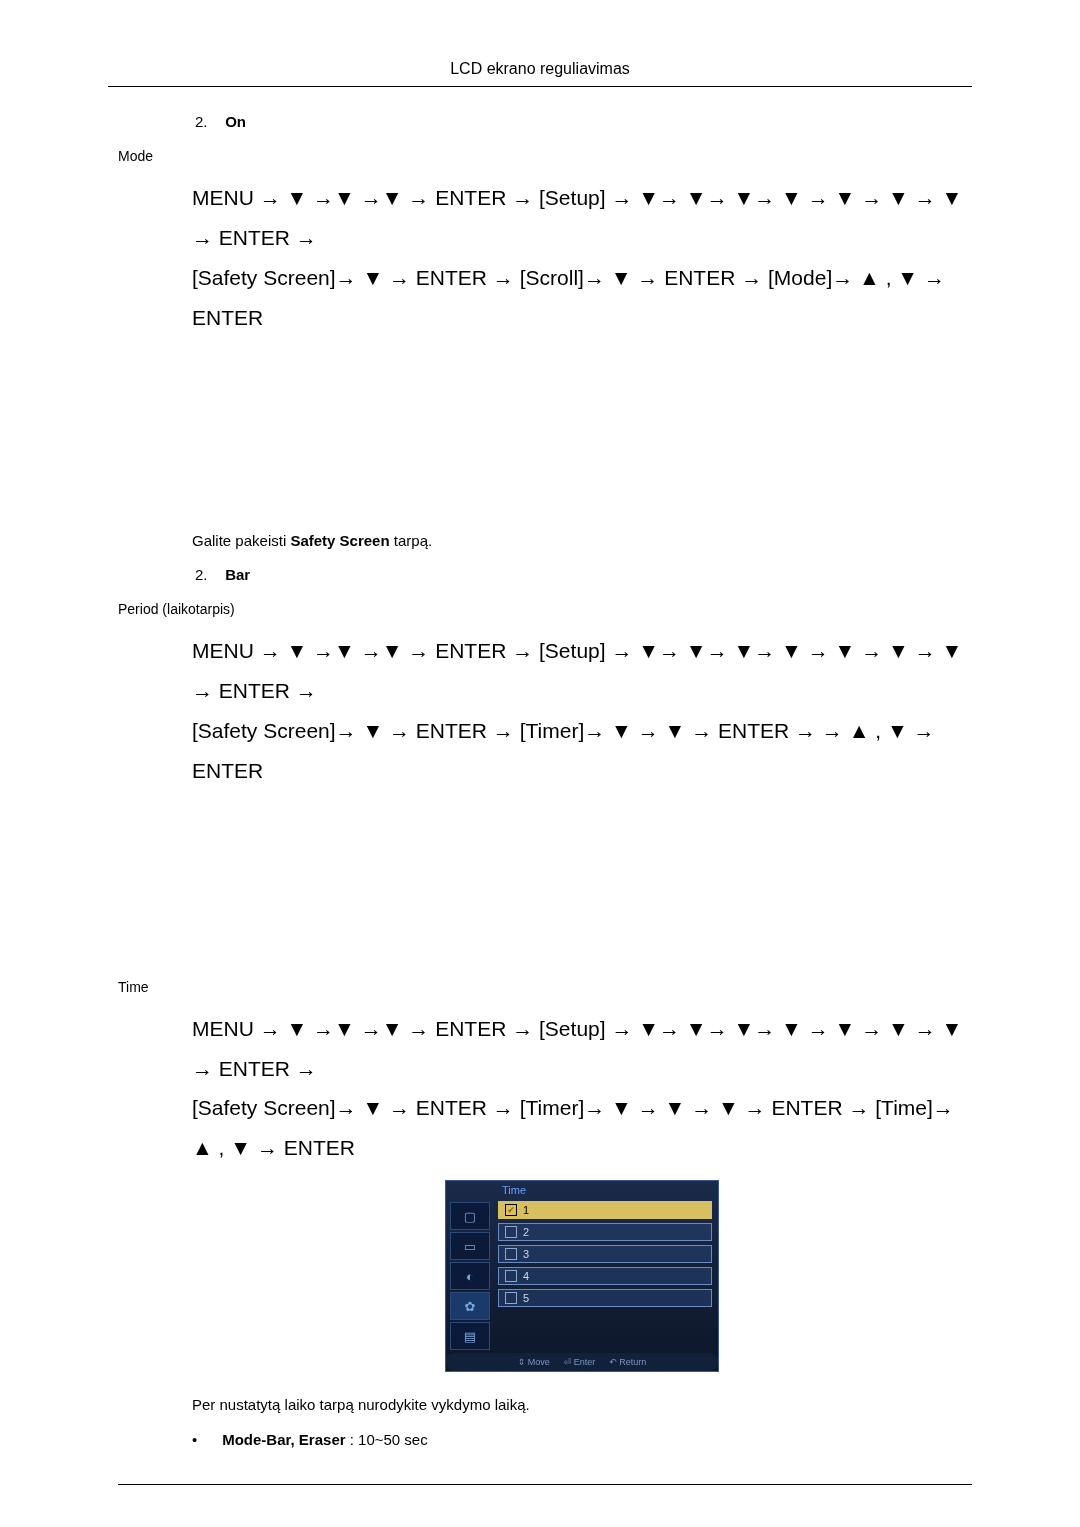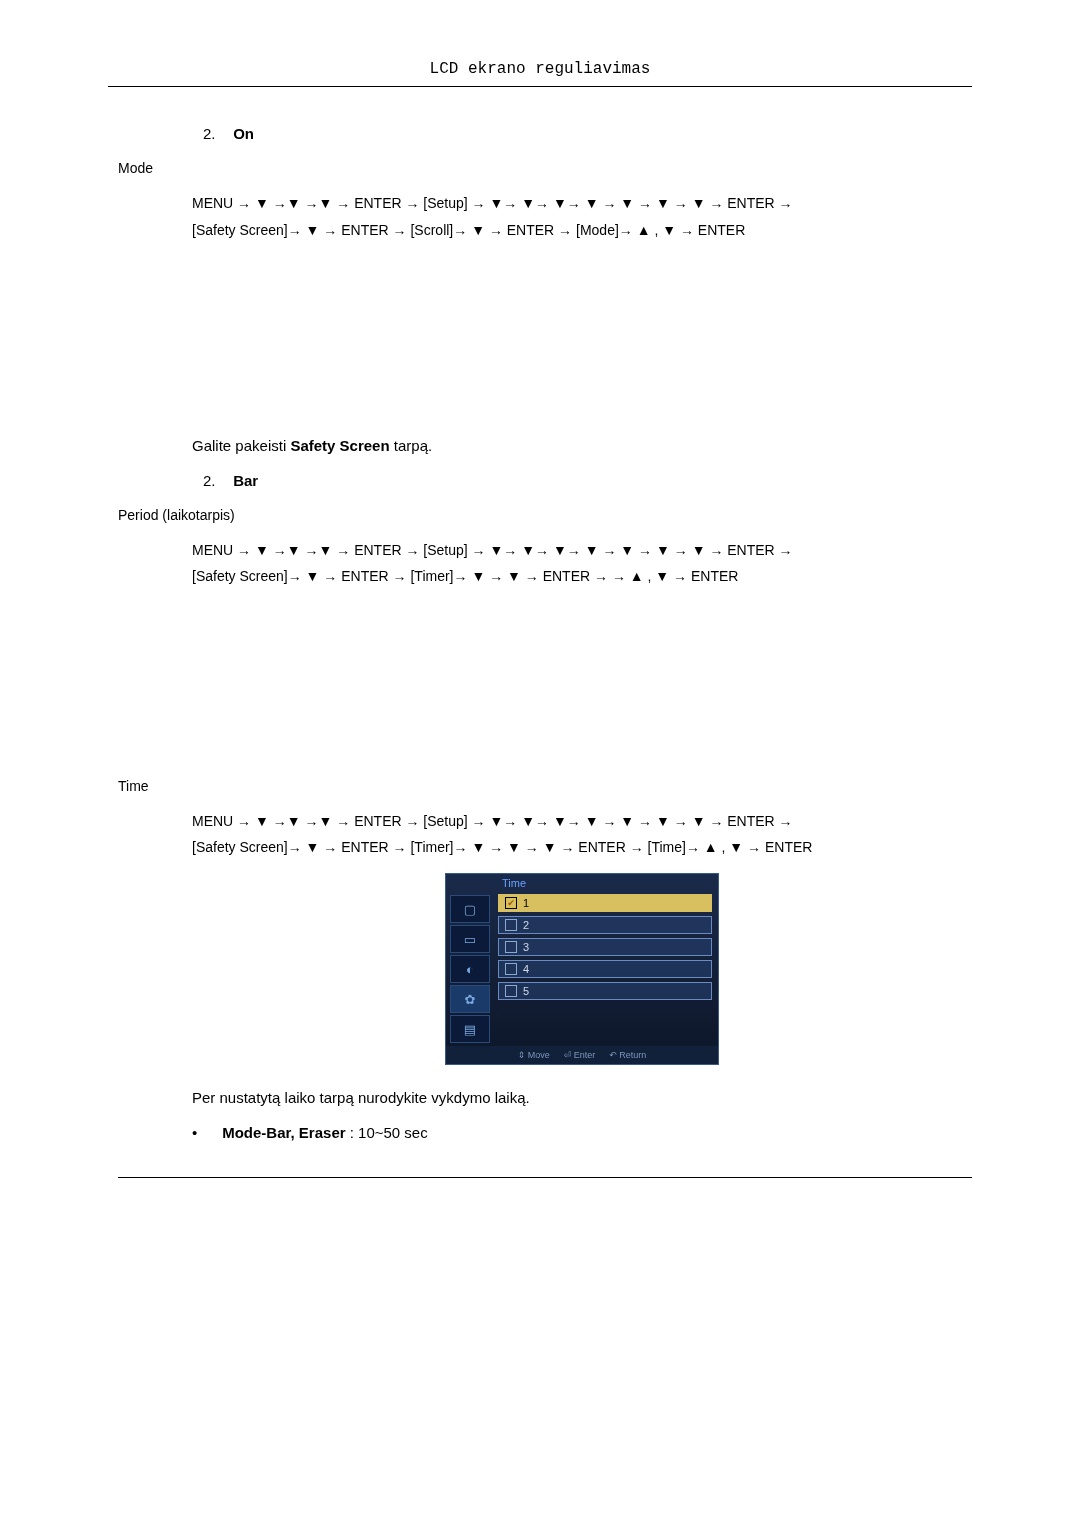--- a/index.html
+++ b/index.html
@@ -11,49 +11,48 @@
     background: #fff;
     width: 1080px;
   }
   .page {
     padding: 60px 108px 40px 108px;
   }
   .header {
     text-align: center;
     border-bottom: 1px solid #000;
     padding-bottom: 8px;
-    margin-bottom: 38px;
+    margin-bottom: 26px;
     font-size: 16px;
-    font-family: Liberation Mono, monospace;
   }
   .content {
     margin-left: 10px;
   }
   .indent {
     margin-left: 74px;
   }
   .section-heading {
     font-size: 14px;
     font-weight: normal;
     margin: 18px 0 10px 0;
   }
   .ol-item {
-    margin: 12px 11px;
+    margin: 12px 3px;
   }
   .ol-item .num {
     display: inline-block;
     width: 26px;
   }
   .bold {
     font-weight: bold;
   }
   .nav-path {
     margin: 14px 0 10px 0;
     line-height: 1.9;
-    font-size: 14px;
+    font-size: 21px;
   }
   .body-text {
     margin: 22px 0 14px 0;
     line-height: 1.5;
   }
   .figure-placeholder {
     height: 160px;
     margin: 10px 0 10px 0;
   }
   .osd-figure {
@@ -127,20 +126,21 @@
     color: #a06000;
   }
   .osd-hints {
     display: flex;
     gap: 14px;
     justify-content: center;
     padding: 4px 0;
     font-size: 9px;
     color: #7a96bc;
     background: rgba(20,40,70,0.6);
+    border-radius: 8px;
   }
   .bullet-list {
     margin: 10px 0;
   }
   .bullet-item {
     margin: 12px 0;
   }
   .bullet-dot {
     display: inline-block;
     width: 26px;

